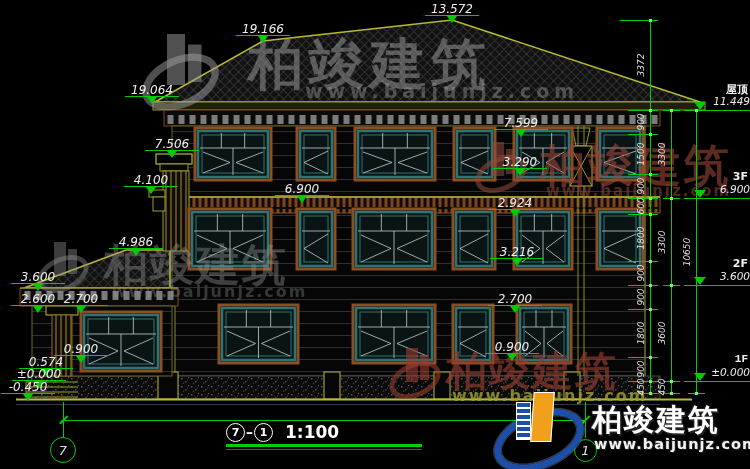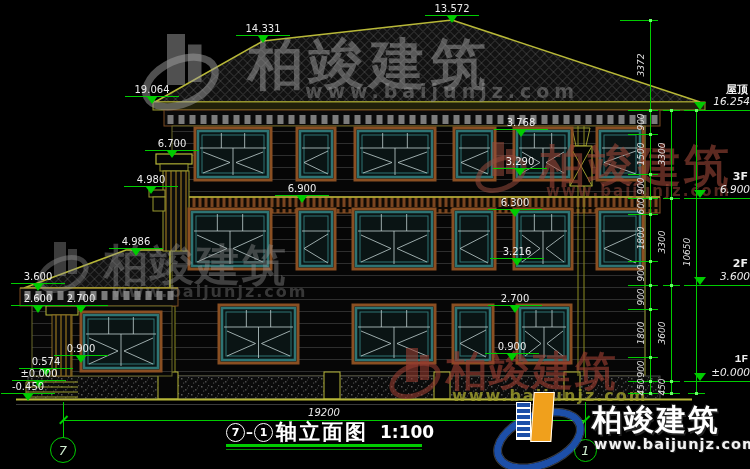--- a/index.html
+++ b/index.html
@@ -1,20 +1,20 @@
 <!DOCTYPE html>
 <html><head>
 <meta charset="utf-8">
 <style>
   html,body{margin:0;padding:0;background:#000;}
   #stage{position:relative;width:750px;height:469px;background:#000;overflow:hidden;
          font-family:"DejaVu Sans",sans-serif;}
   
   .em{position:absolute;width:62px;text-align:center;z-index:12;}
-  .em-v{font-size:10px;color:#ededed;line-height:10px;white-space:nowrap;text-align:center;}
+  .em-v{font-size:12px;font-style:italic;color:#ededed;line-height:10px;white-space:nowrap;text-align:center;}
   .em-line{height:1px;background:#00cc00;margin:1px 4px 0 4px;}
   .em-tri{width:0;height:0;border-left:5px solid transparent;border-right:5px solid transparent;
           border-top:7px solid #00cc00;margin:0 auto;}
   .gline{position:absolute;background:#00cc00;z-index:9;}
   .gdot{position:absolute;width:3px;height:3px;background:#66ff66;z-index:11;}
   .rdim{position:absolute;width:44px;height:10px;line-height:10px;text-align:center;
         font-size:9px;font-style:italic;color:#e0e0e0;transform:rotate(-90deg);z-index:11;white-space:nowrap;}
   .flr-name{position:absolute;width:48px;text-align:right;font-size:11px;font-weight:bold;
             color:#f0f0f0;z-index:12;white-space:nowrap;}
   .flr-elev{position:absolute;width:54px;text-align:right;font-size:10.5px;font-style:italic;
@@ -353,79 +353,77 @@
     <div class="bl-bar-blue"></div>
     <div class="bl-bar-orange"></div>
     <div class="bl-cn">柏竣建筑</div>
     <div class="bl-url">www.baijunjz.com</div>
   </div>
 
   <div id="title-bar">
     <span class="tb-bubble">7</span>
     <span class="tb-dash">–</span>
     <span class="tb-bubble">1</span>
-    <span class="tb-text">轴立面图</span>
     <span class="tb-scale">1:100</span>
   </div>
   <div class="tb-underline1"></div>
   <div class="tb-underline2"></div>
 
-  <div id="overall-dim-text">19200</div>
   <div class="gline" style="left:63px;top:420px;width:522px;height:1px;"></div>
   <div class="slash" style="left:58px;top:419px;"></div>
   <div class="slash" style="left:580px;top:419px;"></div>
   <div class="gline" style="left:63px;top:402px;width:1px;height:36px;"></div>
   <div class="gline" style="left:585px;top:402px;width:1px;height:36px;"></div>
 
   <div class="bubble" style="left:50px;top:437px;width:24px;height:24px;">7</div>
   <div class="bubble" style="left:574px;top:439px;width:21px;height:21px;">1</div>
 
   <div id="markers-layer">
       <div class="em" style="left: 421px; top: 4px;">
         <div class="em-v">13.572</div>
         <div class="em-line"></div>
         <div class="em-tri"></div>
       </div>
       <div class="em" style="left: 232px; top: 24px;">
-        <div class="em-v">14.331</div>
+        <div class="em-v">19.166</div>
         <div class="em-line"></div>
         <div class="em-tri"></div>
       </div>
       <div class="em" style="left: 121px; top: 85px;">
         <div class="em-v">19.064</div>
         <div class="em-line"></div>
         <div class="em-tri"></div>
       </div>
       <div class="em" style="left: 490px; top: 118px;">
-        <div class="em-v">3.768</div>
+        <div class="em-v">7.599</div>
         <div class="em-line"></div>
         <div class="em-tri"></div>
       </div>
       <div class="em" style="left: 141px; top: 139px;">
-        <div class="em-v">6.700</div>
+        <div class="em-v">7.506</div>
         <div class="em-line"></div>
         <div class="em-tri"></div>
       </div>
       <div class="em" style="left: 489px; top: 157px;">
         <div class="em-v">3.290</div>
         <div class="em-line"></div>
         <div class="em-tri"></div>
       </div>
       <div class="em" style="left: 120px; top: 175px;">
-        <div class="em-v">4.980</div>
+        <div class="em-v">4.100</div>
         <div class="em-line"></div>
         <div class="em-tri"></div>
       </div>
       <div class="em" style="left: 271px; top: 184px;">
         <div class="em-v">6.900</div>
         <div class="em-line"></div>
         <div class="em-tri"></div>
       </div>
       <div class="em" style="left: 484px; top: 198px;">
-        <div class="em-v">6.300</div>
+        <div class="em-v">2.924</div>
         <div class="em-line"></div>
         <div class="em-tri"></div>
       </div>
       <div class="em" style="left: 105px; top: 237px;">
         <div class="em-v">4.986</div>
         <div class="em-line"></div>
         <div class="em-tri"></div>
       </div>
       <div class="em" style="left: 486px; top: 247px;">
         <div class="em-v">3.216</div>
@@ -533,21 +531,21 @@
       <div class="rdim" style="left: 619px; top: 364px;">900</div>
       <div class="rdim" style="left: 619px; top: 382px;">450</div>
       <div class="rdim" style="left: 640px; top: 149px;">3300</div>
       <div class="rdim" style="left: 640px; top: 236.5px;">3300</div>
       <div class="rdim" style="left: 640px; top: 328px;">3600</div>
       <div class="rdim" style="left: 640px; top: 382px;">450</div>
       <div class="rdim" style="left: 665px; top: 246.5px;">10650</div>
       <div class="gline" style="left: 684px; top: 110px; width: 68px; height: 1px;"></div>
       <div class="ftri" style="left: 694px; top: 102px;"></div>
       <div class="flr-name" style="left: 700px; top: 82px;">屋顶</div>
-      <div class="flr-elev" style="left: 696px; top: 95px;">16.254</div>
+      <div class="flr-elev" style="left: 696px; top: 95px;">11.449</div>
       <div class="gline" style="left: 684px; top: 198px; width: 68px; height: 1px;"></div>
       <div class="ftri" style="left: 694px; top: 190px;"></div>
       <div class="flr-name" style="left: 700px; top: 170px;">3F</div>
       <div class="flr-elev" style="left: 696px; top: 183px;">6.900</div>
       <div class="gline" style="left: 684px; top: 285px; width: 68px; height: 1px;"></div>
       <div class="ftri" style="left: 694px; top: 277px;"></div>
       <div class="flr-name" style="left: 700px; top: 257px;">2F</div>
       <div class="flr-elev" style="left: 696px; top: 270px;">3.600</div>
       <div class="gline" style="left: 684px; top: 381px; width: 68px; height: 1px;"></div>
       <div class="ftri" style="left: 694px; top: 373px;"></div>

